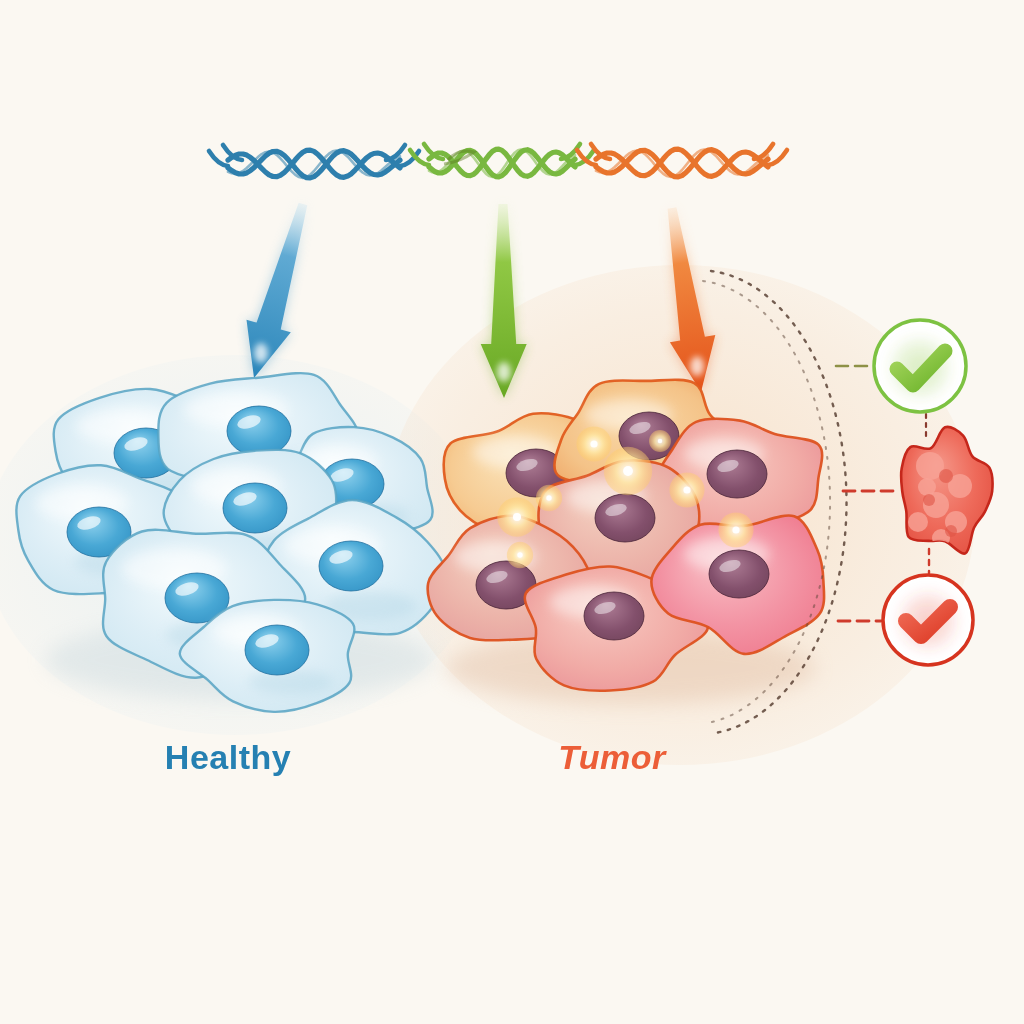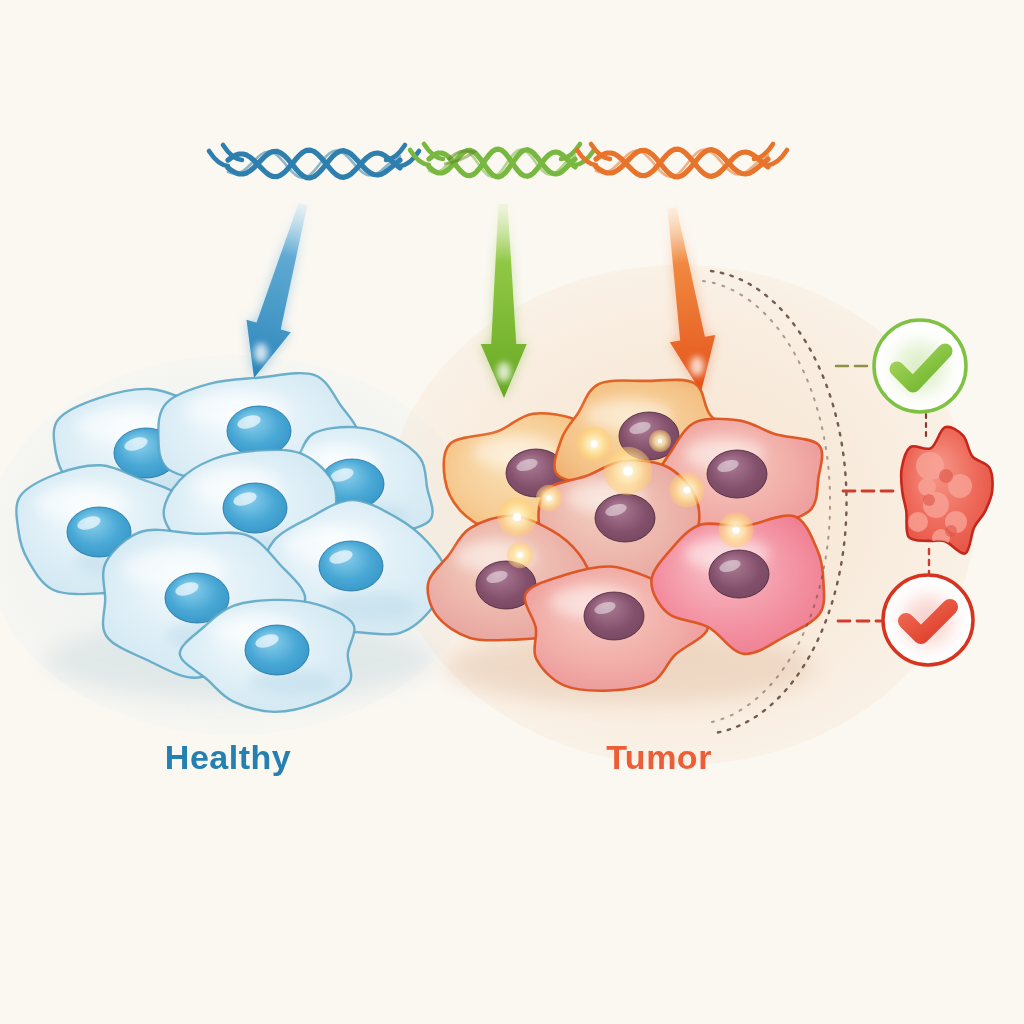--- a/index.html
+++ b/index.html
@@ -1,21 +1,21 @@
 <!DOCTYPE html>
 <html style="--bg: #fbf8f2; --healthy-label: #2580b2; --tumor-label: #ec5e38;"><head>
 <meta charset="utf-8">
 <style>
   html,body{margin:0;padding:0;}
   body{width:1024px;height:1024px;overflow:hidden;font-family:"Liberation Sans",sans-serif;}
   .stage{position:relative;width:1024px;height:1024px;background:var(--bg,#fbf8f2);}
   svg{position:absolute;left:0;top:0;}
   .label{position:absolute;transform:translateX(-50%);font-weight:700;font-size:34px;letter-spacing:.5px;white-space:nowrap;}
   .label.healthy{left:228px;top:738px;color:var(--healthy-label,#2580b2);}
-  .label.tumor{left:659px;top:738px;color:var(--tumor-label,#ec5e38);}
+  .label.tumor{left:612px;top:738px;color:var(--tumor-label,#ec5e38);font-style:italic;}
 </style>
 </head>
 <body>
 
 <div class="stage">
   <svg id="fig" width="1024" height="1024" viewBox="0 0 1024 1024">
       <defs>
         <filter id="b3" x="-70%" y="-70%" width="240%" height="240%">
           <feGaussianBlur stdDeviation="3"></feGaussianBlur>
         </filter>

